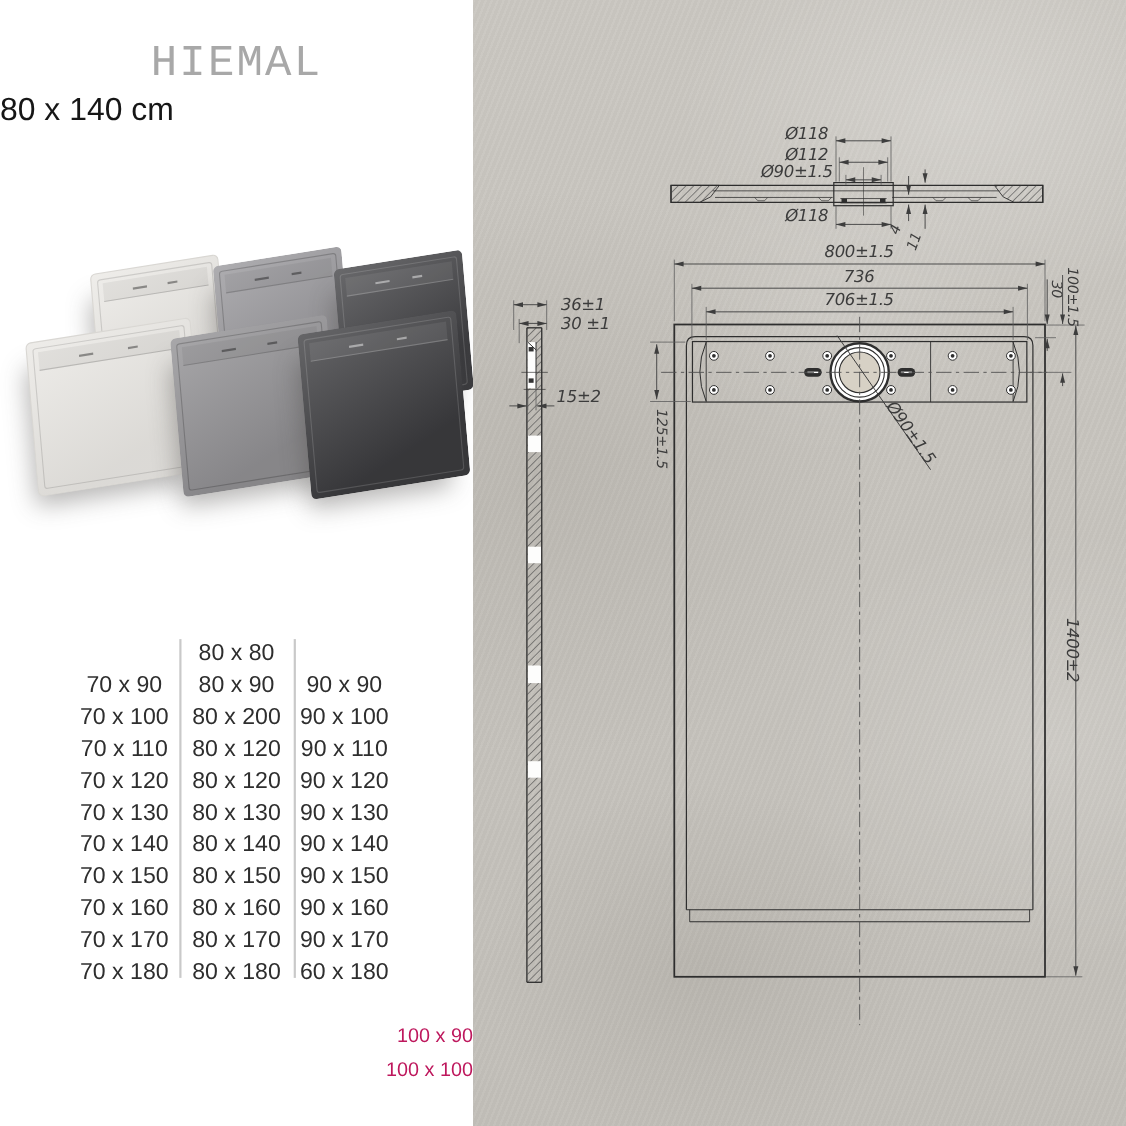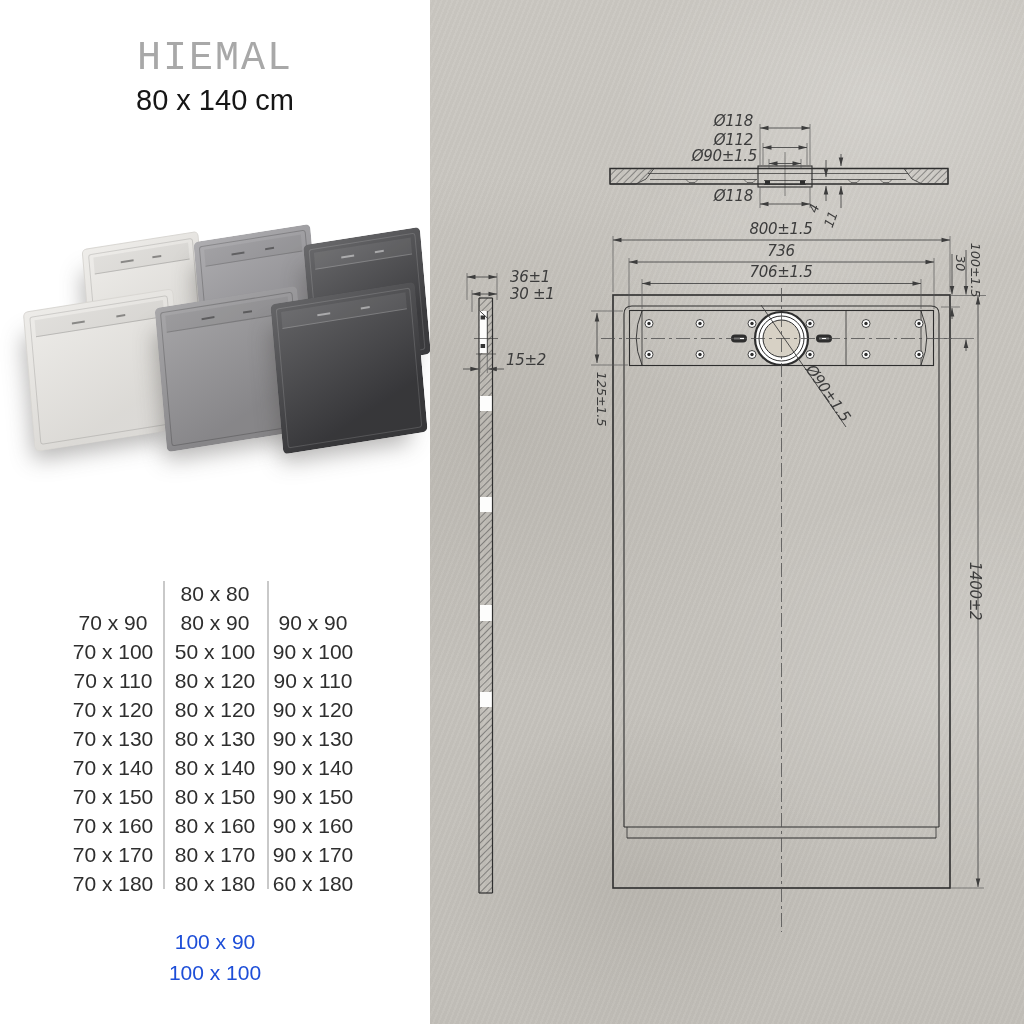--- a/index.html
+++ b/index.html
@@ -8,21 +8,21 @@
     background:#ffffff;
     font-family:"Liberation Sans", sans-serif;
   }
   
   .left-panel{position:absolute;left:0;top:0;width:430px;height:1024px;background:#ffffff;}
   .brand-title{
     position:absolute;left:0;top:36px;width:430px;text-align:center;
     font-size:40px;letter-spacing:2px;color:#a8a8a8;font-weight:400;font-family:Liberation Mono, monospace;
   }
   .brand-subtitle{
-    position:absolute;left:0;top:84px;width:430px;text-align:center;
+    position:absolute;left:0;top:84px;width:430px;text-align:left;
     font-size:29px;color:#161616;font-weight:400;
   }
   
   .gallery{position:absolute;left:0;top:0;width:430px;height:480px;}
   .tray{
     position:absolute;border-radius:5px;
     transform:rotate(-9deg) skewX(-4deg);
     box-shadow:-10px 16px 22px -8px rgba(70,68,64,0.40);
     background-image:linear-gradient(155deg, rgba(255,255,255,0.22), rgba(0,0,0,0.06) 75%);
   }
@@ -58,21 +58,21 @@
   
   .size-table{position:absolute;left:0;top:0;width:430px;}
   .size-col{position:absolute;top:579px;}
   .size-col .cell{height:29px;line-height:29px;text-align:center;font-size:21px;color:#2e2e2e;}
   .col70{left:50px;width:126px;}
   .col80{left:165px;width:100px;}
   .col90{left:268px;width:90px;}
   .sep{position:absolute;top:581px;height:308px;width:1.5px;background:#c9c9c9;}
   .sep1{left:163px;} .sep2{left:267px;}
   .extra-sizes{position:absolute;left:0;top:926px;width:430px;text-align:center;}
-  .extra-sizes .cell{font-size:21px;color:#1d4ed8;line-height:31px;}
+  .extra-sizes .cell{font-size:18px;color:#be185d;line-height:31px;text-align:right;}
   
   .right-panel{
     position:absolute;left:430px;top:0;width:594px;height:1024px;
     background-color:#c7c4be;
     background-image:
       radial-gradient(420px 300px at 75% 10%, rgba(255,255,255,0.20), transparent 62%),
       radial-gradient(520px 430px at 12% 42%, rgba(118,113,104,0.14), transparent 60%),
       radial-gradient(400px 320px at 88% 66%, rgba(255,255,255,0.15), transparent 62%),
       radial-gradient(330px 280px at 35% 86%, rgba(110,105,95,0.12), transparent 60%),
       radial-gradient(260px 200px at 55% 28%, rgba(255,255,255,0.10), transparent 65%),
@@ -128,21 +128,21 @@
       <div class="cell">70 x 140</div>
       <div class="cell">70 x 150</div>
       <div class="cell">70 x 160</div>
       <div class="cell">70 x 170</div>
       <div class="cell">70 x 180</div>
     </div>
     <div class="sep sep1"></div>
     <div class="size-col col80">
       <div class="cell">80 x 80</div>
       <div class="cell">80 x 90</div>
-      <div class="cell">50 x 100</div>
+      <div class="cell">80 x 200</div>
       <div class="cell">80 x 120</div>
       <div class="cell">80 x 120</div>
       <div class="cell">80 x 130</div>
       <div class="cell">80 x 140</div>
       <div class="cell">80 x 150</div>
       <div class="cell">80 x 160</div>
       <div class="cell">80 x 170</div>
       <div class="cell">80 x 180</div>
     </div>
     <div class="sep sep2"></div>

